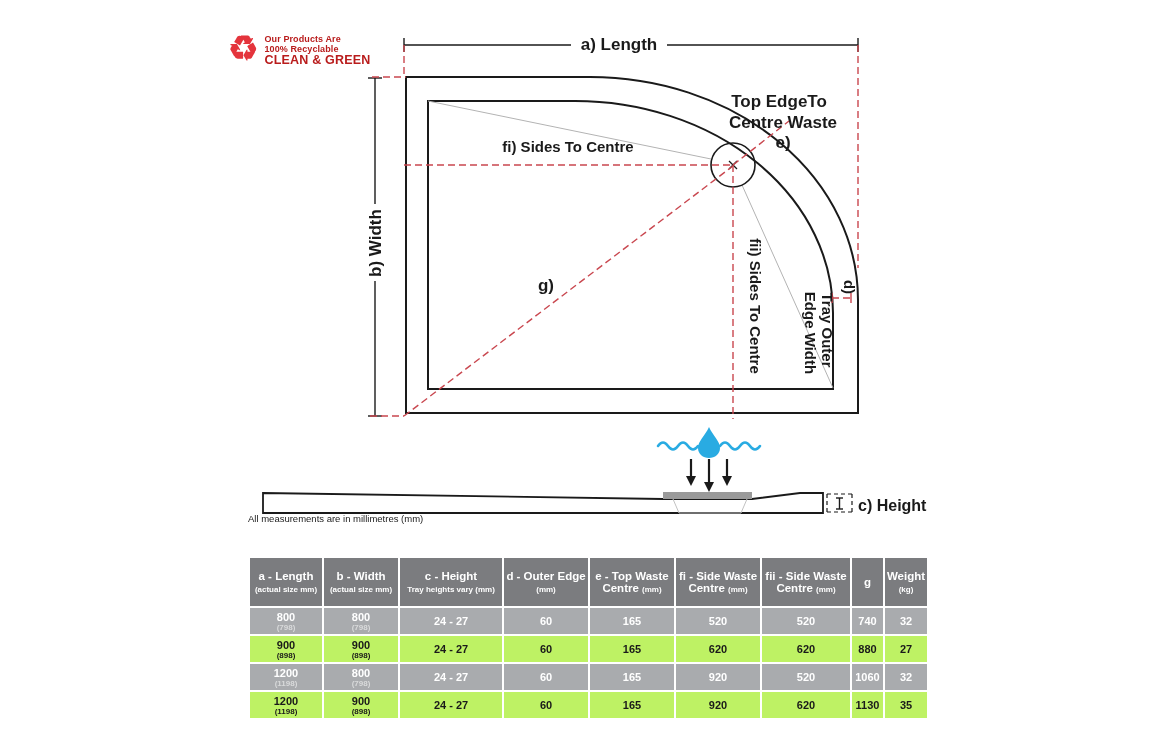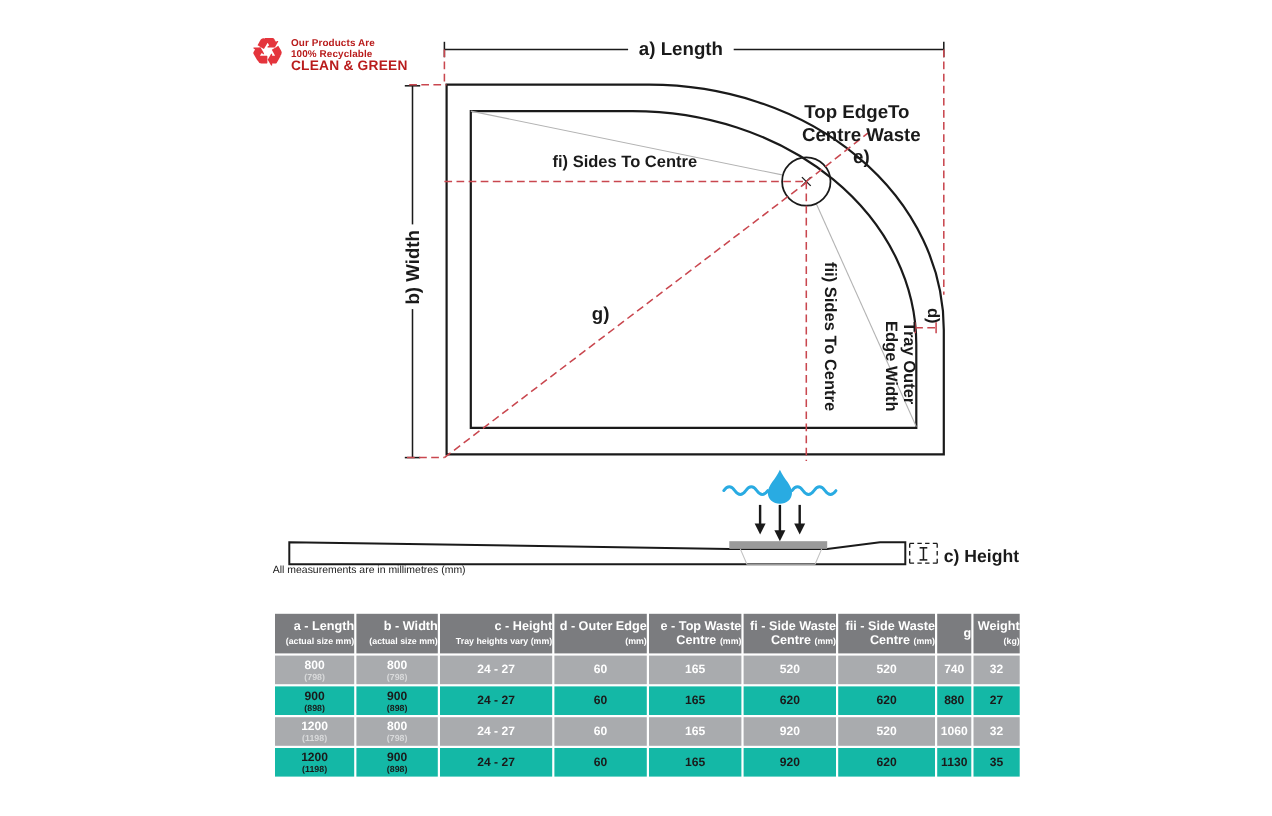--- a/index.html
+++ b/index.html
@@ -13,26 +13,26 @@
   .logo-text{margin-left:6px;color:#b91c1c;margin-top:4px;}
   .logo-text .l1,.logo-text .l2{font-size:9px;font-weight:bold;line-height:10px;letter-spacing:.1px;}
   .logo-text .l3{font-size:12.5px;font-weight:bold;line-height:13px;letter-spacing:.2px;}
   
   svg{position:absolute;left:0;top:0;}
   .svg-label{font-family:"Liberation Sans",sans-serif;font-weight:bold;fill:#1a1a1a;}
   
   .note{position:absolute;left:248px;top:513px;font-size:9.5px;color:#1a1a1a;}
   table.spec{position:absolute;left:248px;top:556px;border-collapse:separate;border-spacing:2px;background:#fff;table-layout:fixed;}
   table.spec th,table.spec td{padding:0;text-align:center;vertical-align:middle;}
-  table.spec th{background:#7b7c7f;color:#fff;height:36px;text-align:right;}
+  table.spec th{background:#7b7c7f;color:#fff;height:48px;}
   table.spec th .h1{font-size:11.5px;font-weight:bold;line-height:13px;}
   table.spec th .h2{font-size:11.5px;font-weight:bold;line-height:11px;}
   table.spec th .unit{font-size:8px;font-weight:bold;}
   tr.row-gray td{background:#a9abae;color:#fff;}
-  tr.row-light td{background:#14b8a6;color:#1a1a1a;}
+  tr.row-light td{background:#bef264;color:#1a1a1a;}
   table.spec td{height:26px;}
   td .main{font-size:11px;font-weight:bold;line-height:12px;}
   td .sub{font-size:8px;font-weight:bold;line-height:9px;}
   tr.row-gray td .sub{color:#d9dadb;}
 </style>
 </head>
 <body>
 
 <div class="logo">
   <span class="recycle">♻</span>

